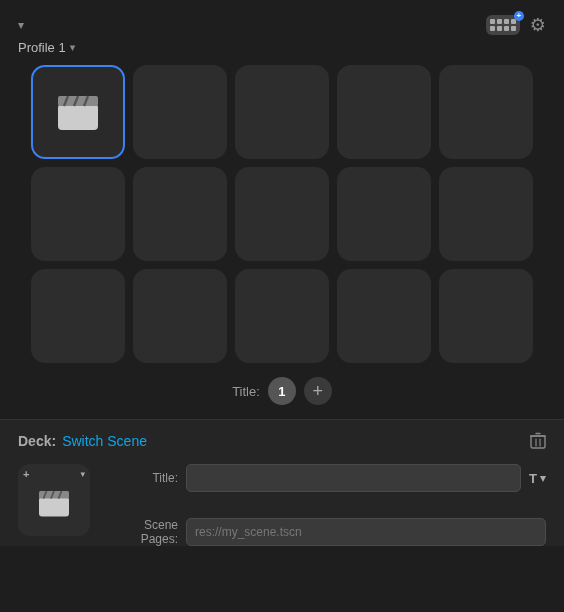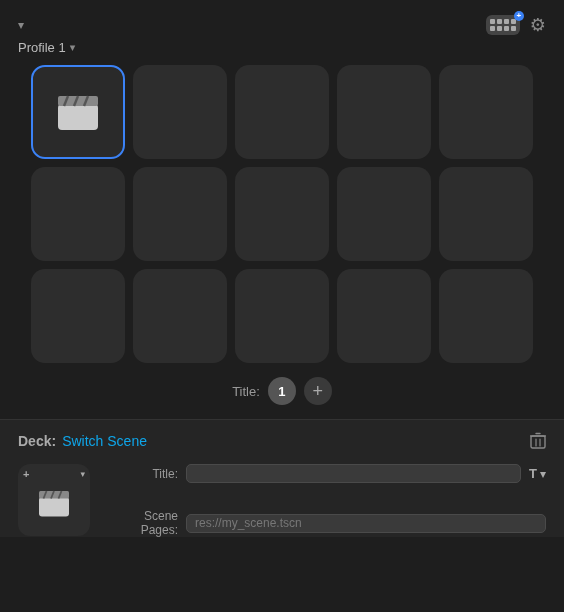--- a/index.html
+++ b/index.html
@@ -214,21 +214,21 @@
       color: #999;
       width: 72px;
       text-align: right;
       flex-shrink: 0;
     }
     .field-input {
       flex: 1;
       background: #3a3a3a;
       border: 1px solid #4a4a4a;
       border-radius: 5px;
-      height: 19px;
+      height: 28px;
       padding: 0 8px;
       font-size: 12px;
       color: #ccc;
       outline: none;
     }
     .field-input::placeholder {
       color: #777;
     }
     .title-suffix {
       display: flex;

